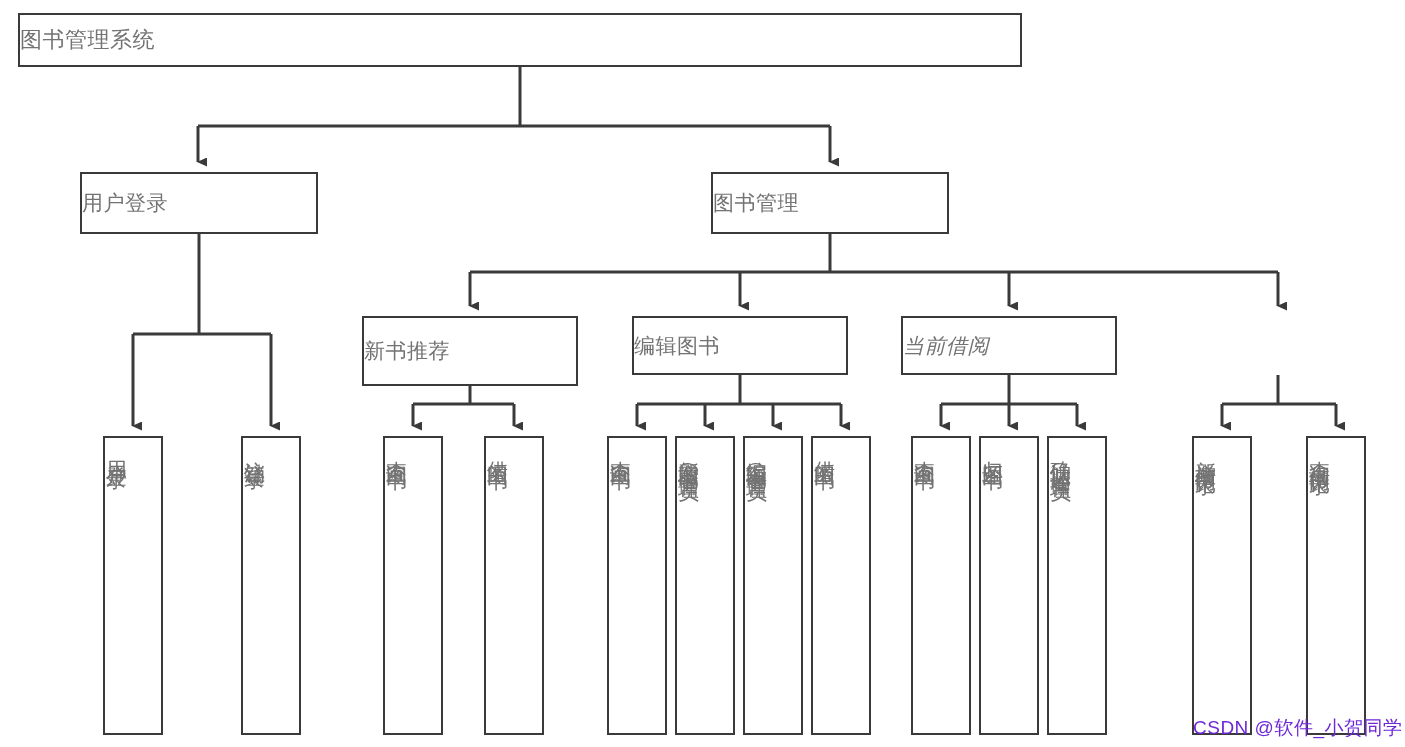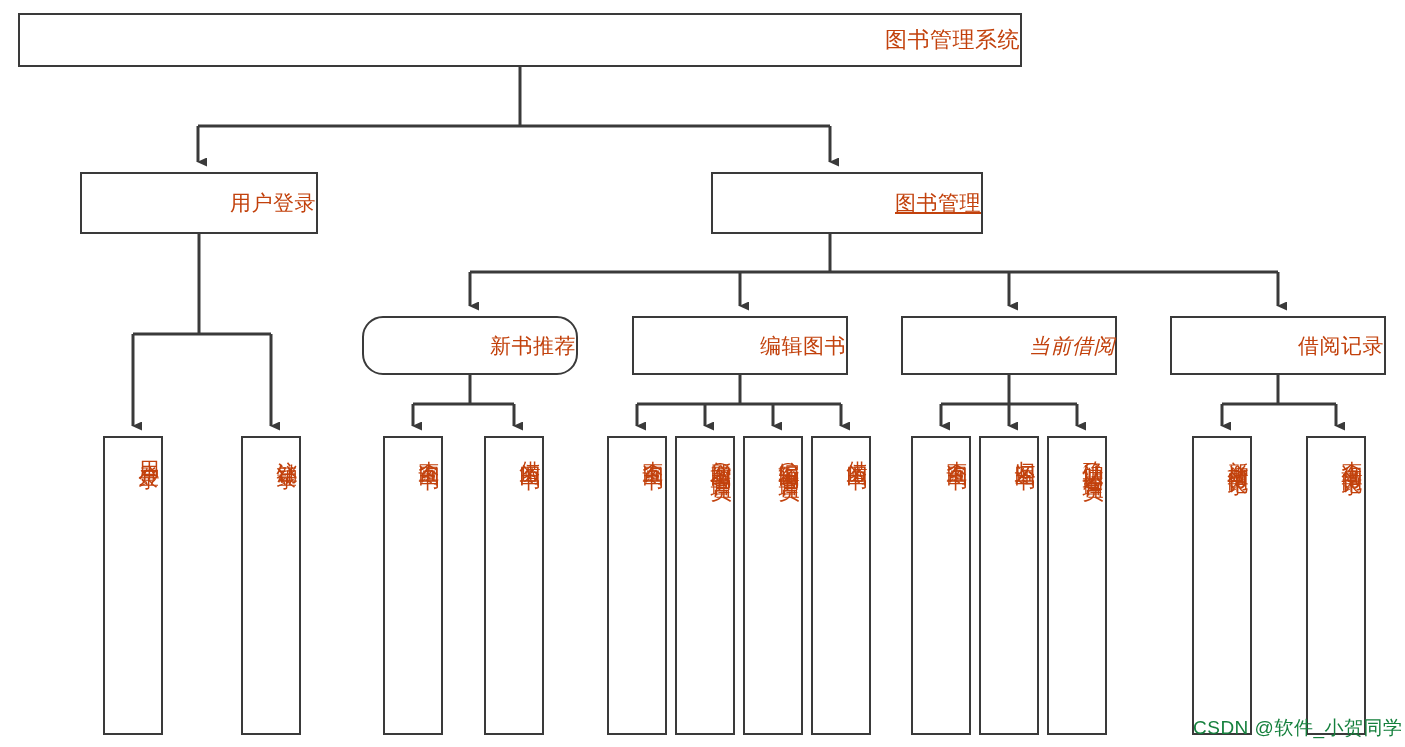--- a/index.html
+++ b/index.html
@@ -25,22 +25,22 @@
     height: 747px;
     pointer-events: none;
   }
   .node {
     position: absolute;
     box-sizing: border-box;
     background: #ffffff;
     border: 2px solid #3a3a3a;
     display: flex;
     align-items: center;
-    justify-content: flex-end;
-    color: #c2410c;
+    justify-content: flex-start;
+    color: #737373;
   }
   .node.h {
     font-size: 21px;
     line-height: 1.1;
     letter-spacing: 0.5px;
   }
   .node.v {
     font-size: 21px;
     letter-spacing: 1px;
     align-items: flex-start;
@@ -53,21 +53,21 @@
     letter-spacing: 3px;
     white-space: nowrap;
     display: block;
   }
   .node.root {
     font-size: 22px;
   }
   .watermark {
     position: absolute;
     font-size: 19px;
-    color: #15803d;
+    color: #6d28d9;
     white-space: nowrap;
     letter-spacing: 0.5px;
     user-select: none;
   }
 </style>
 </head>
 <body>
 
 <div id="stage">
 
@@ -121,35 +121,32 @@
     </g>
   </svg>
 
   <div class="node h root" style="left:18px; top:13px; width:1004px; height:54px;">
     <span>图书管理系统</span>
   </div>
 
   <div class="node h" style="left:80px; top:172px; width:238px; height:62px;">
     <span>用户登录</span>
   </div>
-  <div class="node h" style="left:711px; top:172px; width:272px; height:62px;text-decoration:underline;">
+  <div class="node h" style="left:711px; top:172px; width:238px; height:62px;">
     <span>图书管理</span>
   </div>
 
-  <div class="node h" style="left:362px; top:316px; width:216px; height:59px;border-radius:21px;">
+  <div class="node h" style="left:362px; top:316px; width:216px; height:70px;">
     <span>新书推荐</span>
   </div>
   <div class="node h" style="left:632px; top:316px; width:216px; height:59px;">
     <span>编辑图书</span>
   </div>
   <div class="node h" style="left:901px; top:316px; width:216px; height:59px;font-style:italic;">
     <span>当前借阅</span>
-  </div>
-  <div class="node h" style="left:1170px; top:316px; width:216px; height:59px;">
-    <span>借阅记录</span>
   </div>
 
   <div class="node v" style="left:103px; top:436px; width:60px; height:299px;">
     <span class="vtext">用户登录</span>
   </div>
   <div class="node v" style="left:241px; top:436px; width:60px; height:299px;">
     <span class="vtext">注销登录</span>
   </div>
 
   <div class="node v" style="left:383px; top:436px; width:60px; height:299px;">

